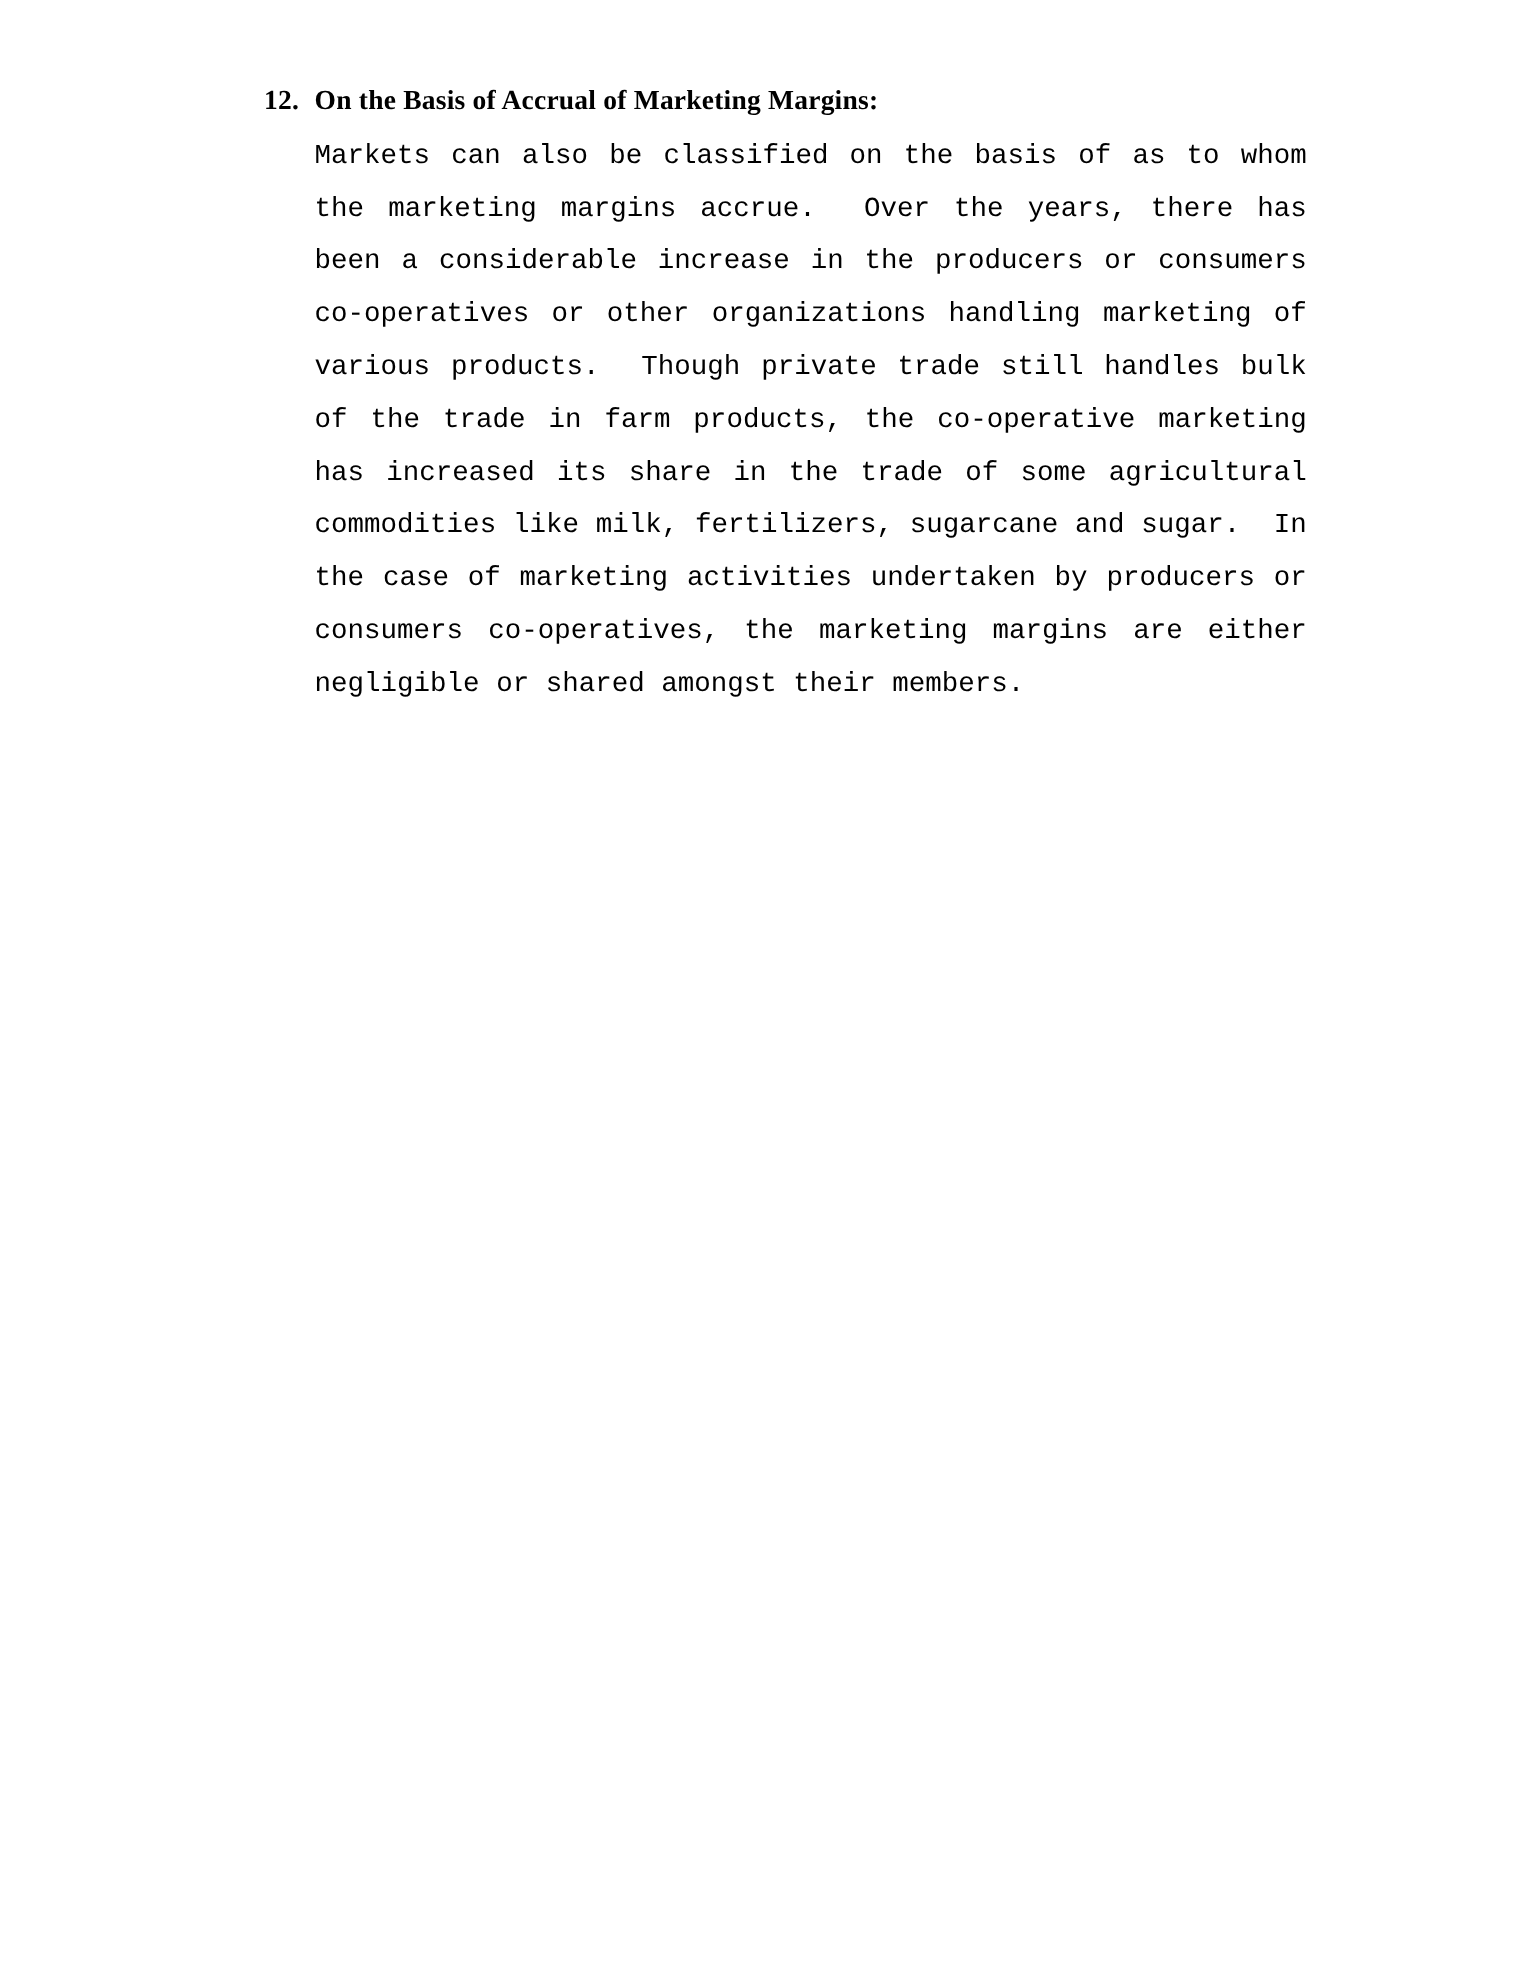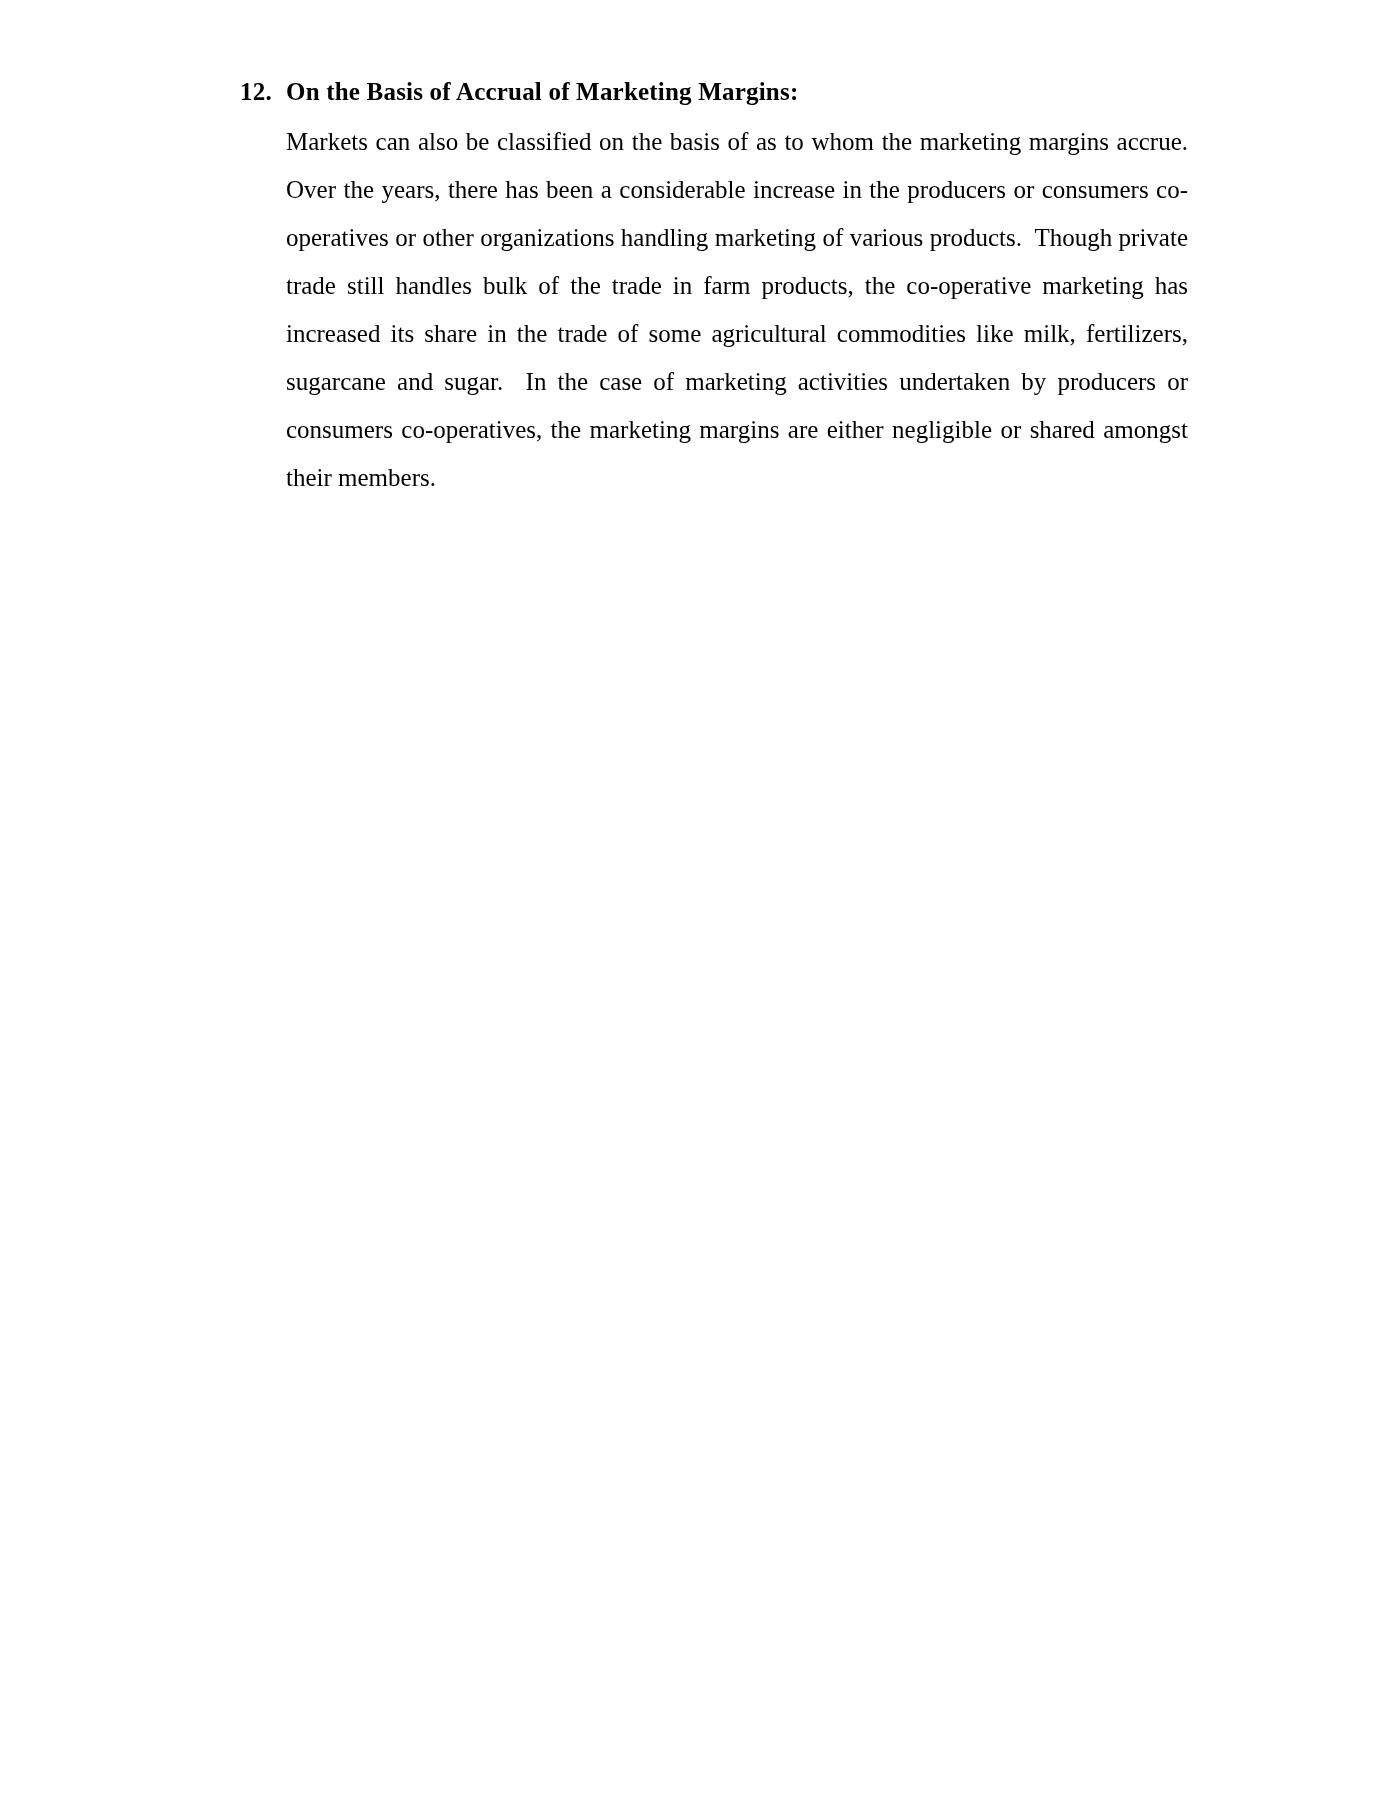--- a/index.html
+++ b/index.html
@@ -41,20 +41,21 @@
   .section-paragraph {
     position: absolute;
     left: 286px;
     top: 118px;
     width: 902px;
     font-size: 25px;
     font-weight: normal;
     line-height: 48px;
     text-align: justify;
     white-space: pre-wrap;
+    font-family: Liberation Mono, monospace;
   }
 </style>
 </head>
 <body style="background: rgb(255, 255, 255); color: rgb(0, 0, 0);">
 
 <div class="page">
   <div class="section-heading">
     <span class="section-number">12.</span><span>On the Basis of Accrual of Marketing Margins:</span>
   </div>
   <div class="section-paragraph">Markets can also be classified on the basis of as to whom the marketing margins accrue.  Over the years, there has been a considerable increase in the producers or consumers co-operatives or other organizations handling marketing of various products.  Though private trade still handles bulk of the trade in farm products, the co-operative marketing has increased its share in the trade of some agricultural commodities like milk, fertilizers, sugarcane and sugar.  In the case of marketing activities undertaken by producers or consumers co-operatives, the marketing margins are either negligible or shared amongst their members.</div>

